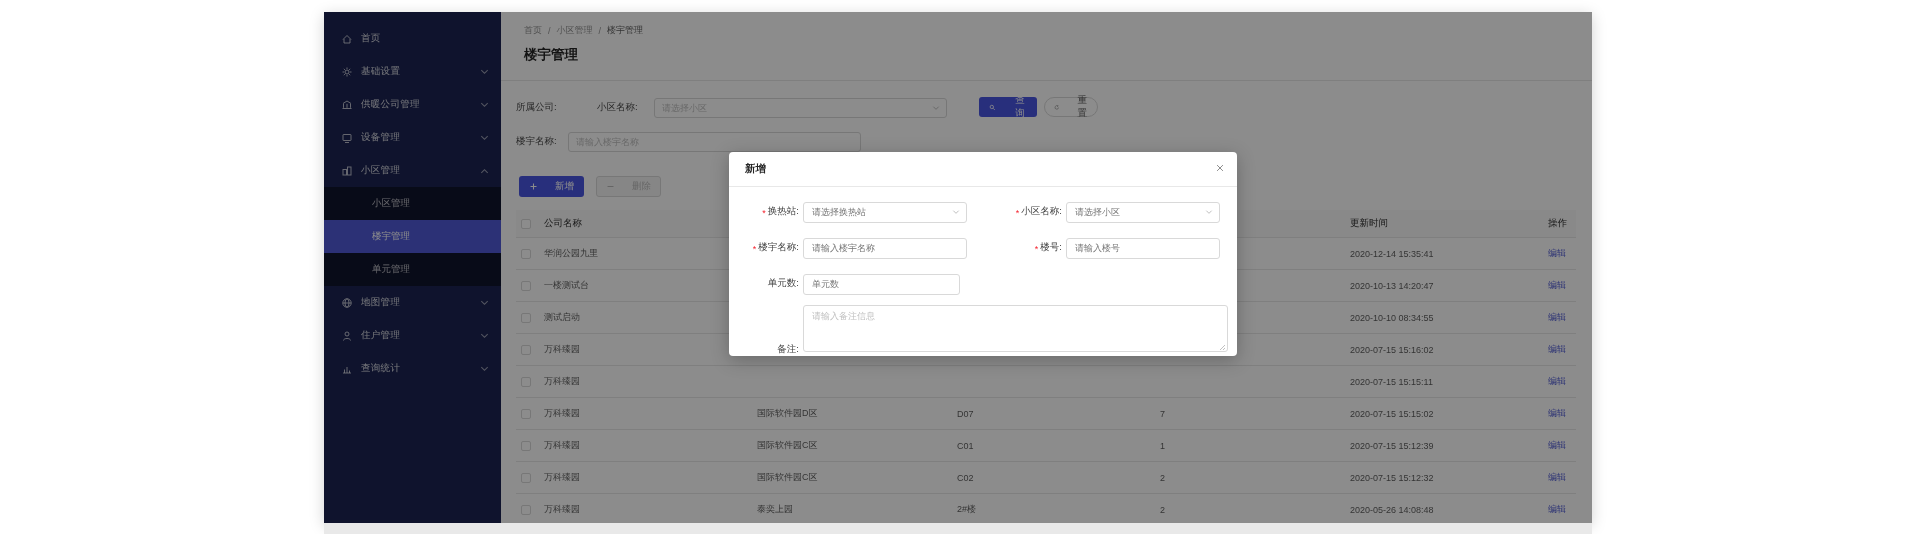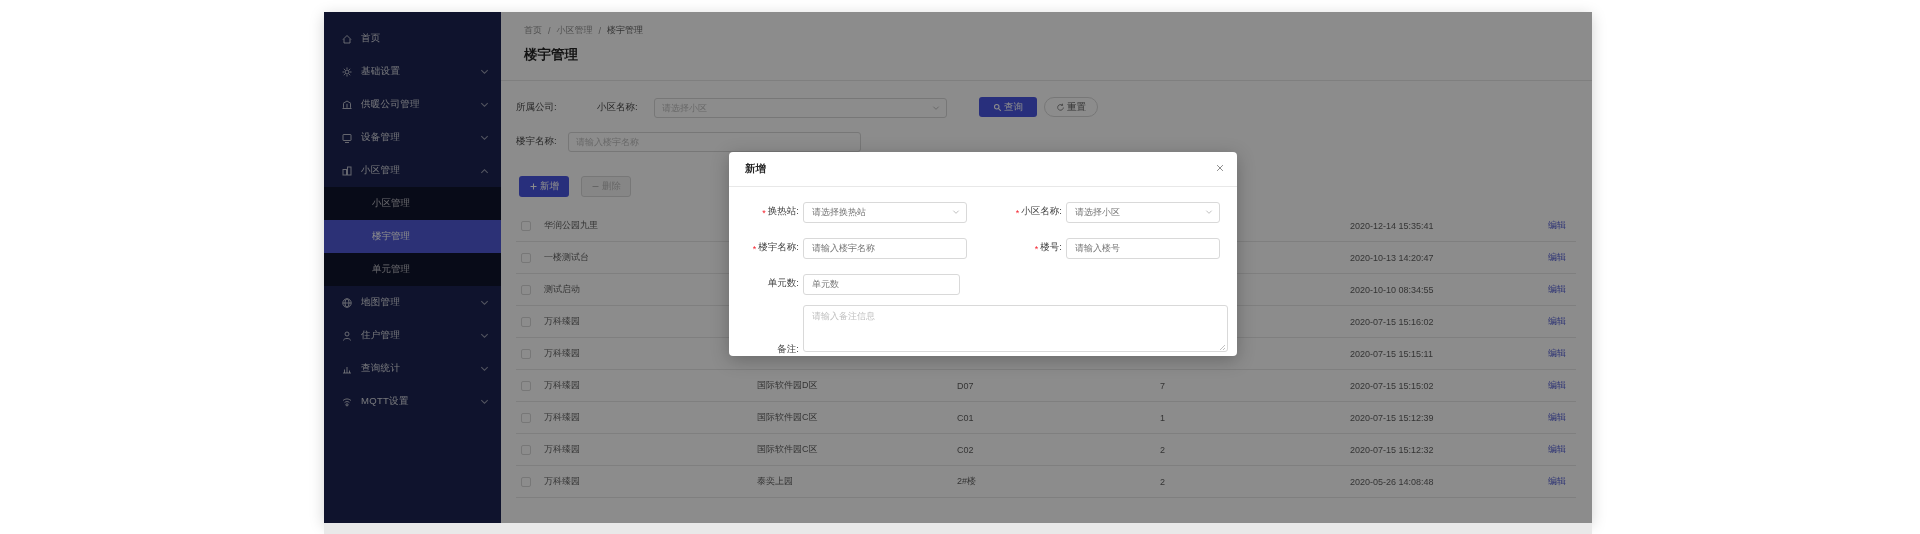--- a/index.html
+++ b/index.html
@@ -29,21 +29,21 @@
 
   .filters { padding:16px 16px 0 15px; }
   .f-row { display:flex; align-items:center; height:20px; margin-bottom:14px; }
   .f-label { font-size:9.5px; color:rgba(0,0,0,0.75); width:52px; }
   .f-label.w2 { width:57px; margin-left:29px; }
   .inp { position:relative; width:293px; height:20px; }
   .inp input { width:100%; height:100%; border:1px solid #d9d9d9; border-radius:3px; padding:0 18px 0 7px; font-size:9px; color:rgba(0,0,0,0.65); background:#fff; outline:none; font-family:inherit; }
   .inp input::placeholder, textarea::placeholder { color:#bfbfbf; }
   .inp .sel-arrow { position:absolute; right:7px; top:7px; pointer-events:none; opacity:0.45; }
 
-  .btn { display:inline-flex; align-items:center; justify-content:center; gap:2px; height:20px; border-radius:3px; font-size:9.5px; cursor:pointer; border:1px solid transparent; padding:0 9px; font-family:inherit; }
+  .btn { display:inline-flex; align-items:center; justify-content:center; gap:17px; height:20px; border-radius:3px; font-size:9.5px; cursor:pointer; border:1px solid transparent; padding:0 9px; font-family:inherit; }
   .btn.primary { background:#4a56e2; color:#fff; }
   .btn.default { background:#fff; border-color:#d9d9d9; color:rgba(0,0,0,0.65);border-radius:10px; }
   .btn.disabled { background:#f5f5f5; border-color:#d9d9d9; color:rgba(0,0,0,0.25); cursor:not-allowed; }
   .btn-search { margin-left:32px; width:58px; }
   .btn-reset { margin-left:7px; width:54px; }
 
   .toolbar { padding:11px 0 0 18px; display:flex; gap:12px; }
   .toolbar .btn { height:21px; }
 
   
@@ -148,28 +148,20 @@
         <span class="lbl">住户管理</span>
         <span class="chev"></span>
       </div>
       <div class="side-item">
         <svg width="12" height="12" viewBox="0 0 12 12" fill="none" stroke="currentColor" stroke-width="1">
             <path d="M2 10 H10 M3.5 10 V6.5 M6 10 V4 M8.5 10 V7.5"></path>
           </svg>
         <span class="lbl">查询统计</span>
         <span class="chev"></span>
       </div>
-      <div class="side-item">
-        <svg width="12" height="12" viewBox="0 0 12 12" fill="none" stroke="currentColor" stroke-width="1">
-            <circle cx="6" cy="8.8" r="1.1"></circle>
-            <path d="M3.6 6.6 C5 5.2 7 5.2 8.4 6.6 M2 4.6 C4.2 2.4 7.8 2.4 10 4.6"></path>
-          </svg>
-        <span class="lbl">MQTT设置</span>
-        <span class="chev"></span>
-      </div>
     </div>
 
     <div class="main">
       <div class="page-header">
         <div class="breadcrumb">
           <span class="crumb-link">首页</span>
           <span>/</span>
           <span class="crumb-link">小区管理</span>
           <span>/</span>
           <span class="current">楼宇管理</span>
@@ -219,20 +211,29 @@
         </button>
         <button class="btn disabled">
           <svg width="9" height="9" viewBox="0 0 12 12" fill="none" stroke="#b8b8b8" stroke-width="1.4">
               <path d="M2 6 H10"></path>
             </svg>
           <span>删除</span>
         </button>
       </div>
 
       <div class="table">
+        <div class="trow thead">
+          <span class="cb"></span>
+          <span>公司名称</span>
+          <span></span>
+          <span></span>
+          <span></span>
+          <span>更新时间</span>
+          <span>操作</span>
+        </div>
 
         <div class="trow">
           <span class="cb"></span>
           <span>华润公园九里</span>
           <span></span>
           <span></span>
           <span></span>
           <span>2020-12-14 15:35:41</span>
           <span class="edit-link">编辑</span>
         </div>

